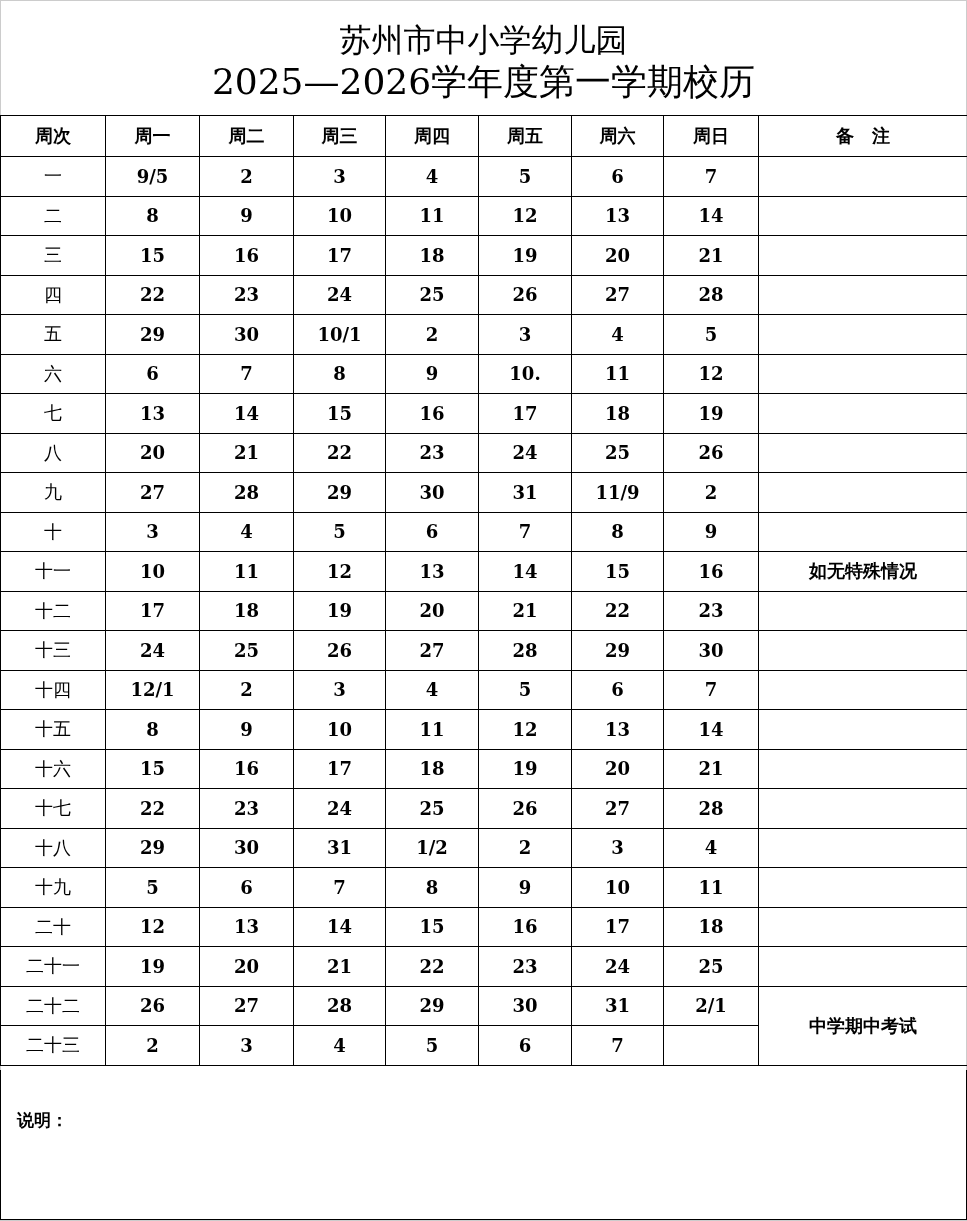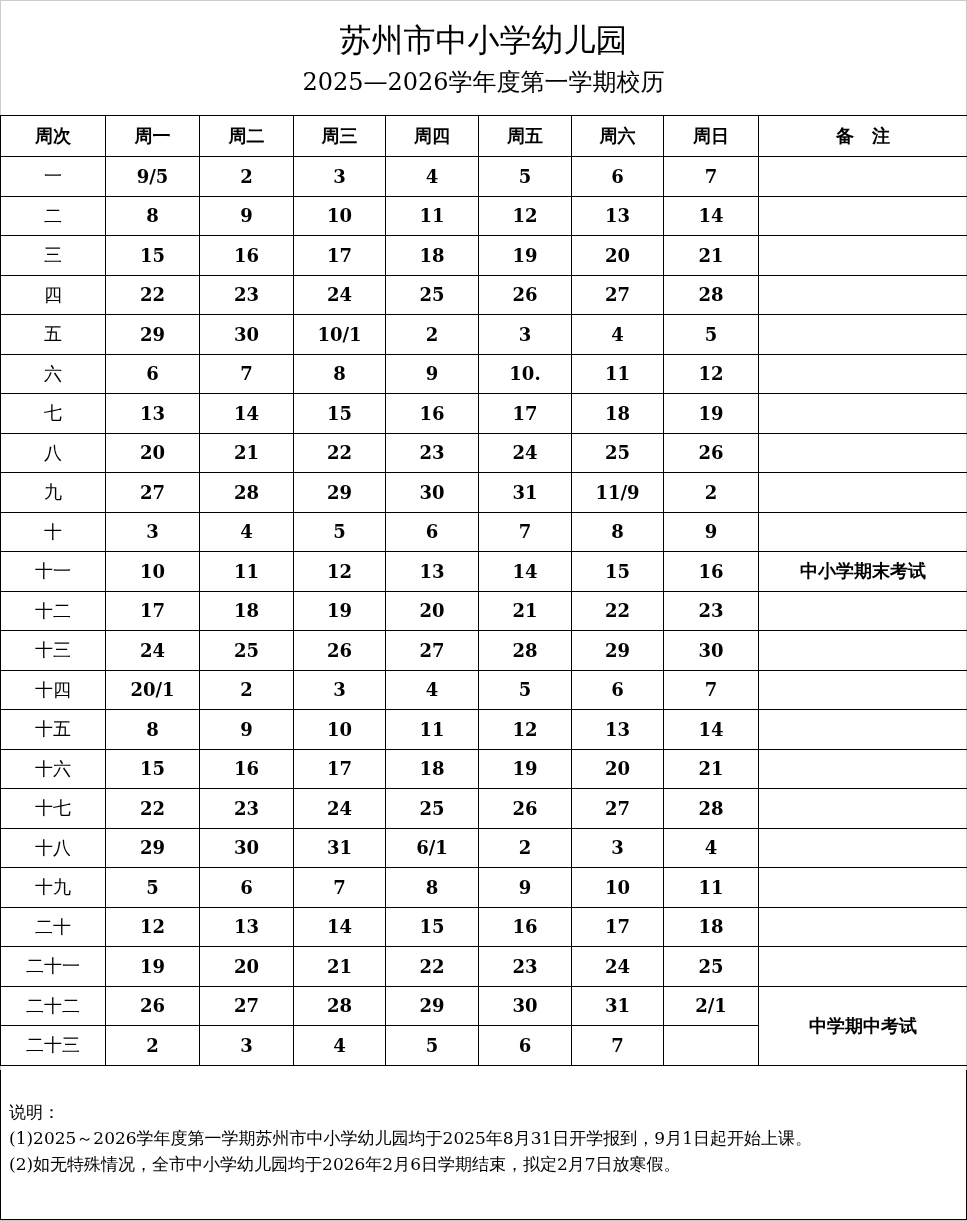--- a/index.html
+++ b/index.html
@@ -1,27 +1,27 @@
 <!DOCTYPE html>
 <html><head>
 <meta charset="utf-8">
 <style>
   html,body{margin:0;padding:0;background:#fff;}
   body{width:967px;height:1221px;position:relative;font-family:"DejaVu Serif","Liberation Serif",serif;color:#000;overflow:hidden;}
   .frame{position:absolute;left:0;top:0;width:965px;height:1219px;border:1px solid #ccc;}
   .title{position:absolute;left:0;top:0;width:967px;height:115px;text-align:center;}
   .title .t1{position:absolute;left:0;right:0;top:20px;font-size:32px;line-height:40px;}
-  .title .t2{position:absolute;left:0;right:0;top:62px;font-size:24px;line-height:40px;}
+  .title .t2{position:absolute;left:0;right:0;top:62px;font-size:36px;line-height:40px;}
   table{position:absolute;left:0;top:115px;border-collapse:collapse;table-layout:fixed;width:967px;}
   td,th{border:1.5px solid #000;text-align:center;vertical-align:middle;padding:0;font-size:18px;font-weight:bold;}
   th{height:40px;font-weight:bold;}
   tr.r td{height:38.5px;}
   td.wk{font-weight:normal;}
   .notes{position:absolute;left:0;top:1070px;width:965px;height:149px;border-left:1.5px solid #000;border-right:1.5px solid #000;border-bottom:1.5px solid #000;}
-  .notes p{margin:2px;font-size:17px;line-height:24px;padding-left:6px;}
+  .notes p{margin:10px;font-size:17px;line-height:24px;padding-left:6px;font-weight:bold;}
   .notes .n0{position:absolute;top:28px;}
   .notes .n1{position:absolute;top:54px;}
   .notes .n2{position:absolute;top:80px;}
   .notes .n3{position:absolute;top:106px;}
 </style>
 </head>
 <body>
 
 <div class="frame"></div>
 
@@ -168,21 +168,21 @@
       </tr>
       <tr class="r">
         <td class="wk">十一</td>
         <td>10</td>
         <td>11</td>
         <td>12</td>
         <td>13</td>
         <td>14</td>
         <td>15</td>
         <td>16</td>
-        <td>中小学期末考试</td>
+        <td>如无特殊情况</td>
       </tr>
       <tr class="r">
         <td class="wk">十二</td>
         <td>17</td>
         <td>18</td>
         <td>19</td>
         <td>20</td>
         <td>21</td>
         <td>22</td>
         <td>23</td>
@@ -194,21 +194,21 @@
         <td>25</td>
         <td>26</td>
         <td>27</td>
         <td>28</td>
         <td>29</td>
         <td>30</td>
         <td></td>
       </tr>
       <tr class="r">
         <td class="wk">十四</td>
-        <td>20/1</td>
+        <td>12/1</td>
         <td>2</td>
         <td>3</td>
         <td>4</td>
         <td>5</td>
         <td>6</td>
         <td>7</td>
         <td></td>
       </tr>
       <tr class="r">
         <td class="wk">十五</td>
@@ -241,21 +241,21 @@
         <td>26</td>
         <td>27</td>
         <td>28</td>
         <td></td>
       </tr>
       <tr class="r">
         <td class="wk">十八</td>
         <td>29</td>
         <td>30</td>
         <td>31</td>
-        <td>6/1</td>
+        <td>1/2</td>
         <td>2</td>
         <td>3</td>
         <td>4</td>
         <td></td>
       </tr>
       <tr class="r">
         <td class="wk">十九</td>
         <td>5</td>
         <td>6</td>
         <td>7</td>
@@ -306,15 +306,13 @@
         <td>5</td>
         <td>6</td>
         <td>7</td>
         <td></td>
       </tr>
     </tbody>
 </table>
 
 <div class="notes">
   <p class="n0">说明：</p>
-  <p class="n1">(1)2025～2026学年度第一学期苏州市中小学幼儿园均于2025年8月31日开学报到，9月1日起开始上课。</p>
-  <p class="n2">(2)如无特殊情况，全市中小学幼儿园均于2026年2月6日学期结束，拟定2月7日放寒假。</p>
 </div>
 
 </body></html>

